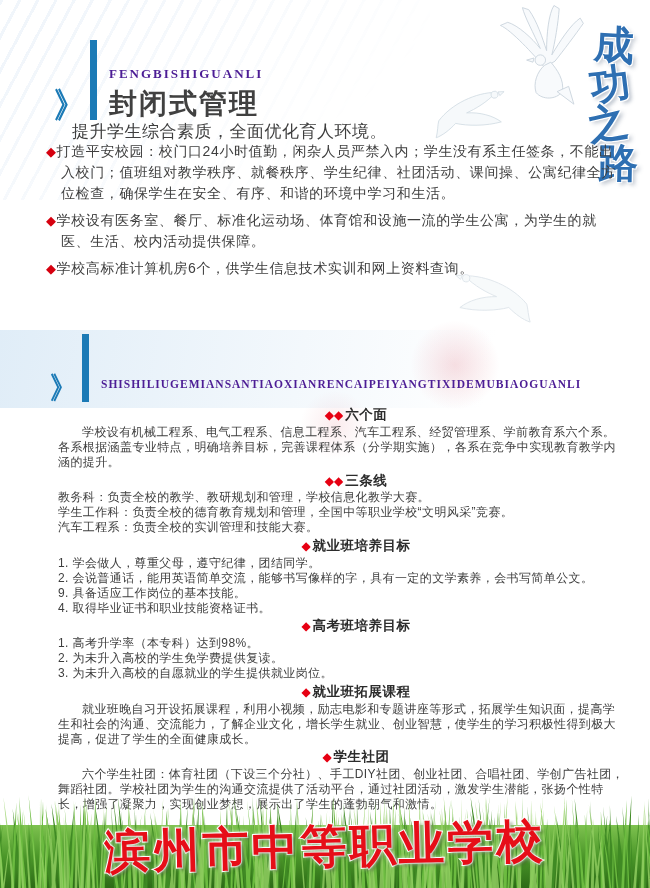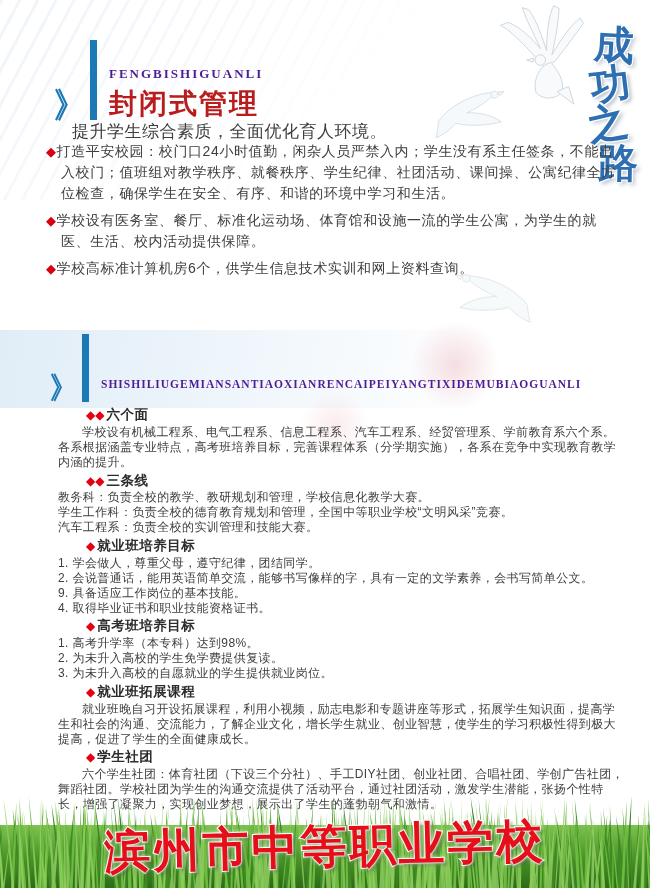--- a/index.html
+++ b/index.html
@@ -27,21 +27,21 @@
     color:#1b7ab6; font-weight:bold; font-family:"Liberation Serif",serif;
     line-height:1; margin-right:6px; transform:scaleY(1.15);
   }
   .vbar{ background:#1b7ab6; width:7px; margin-right:12px; }
   .header-text{ display:flex; flex-direction:column; justify-content:flex-end; }
   .pinyin{
     color:#4c1d95; font-family:"Liberation Serif",serif; font-weight:bold;
     letter-spacing:2px;
   }
   .cn-title{
-    color:#b91c1c; font-family:"Liberation Serif",serif; font-weight:bold;
+    color:#404040; font-family:"Liberation Serif",serif; font-weight:bold;
     letter-spacing:2px; line-height:1.15;
   }
   #sec1-header{ left:54px; top:40px; }
   #sec1-header .chevron{ font-size:30px; }
   #sec1-header .vbar{ height:80px; }
   #sec1-header .pinyin{ font-size:13px; margin-bottom:6px; }
   #sec1-header .cn-title{ font-size:28px; }
   #sec2-band{
     position:absolute; left:0; top:330px; width:650px; height:78px;
     background:linear-gradient(100deg, rgba(193,219,240,.5), rgba(255,255,255,0) 75%);
@@ -59,21 +59,21 @@
   #sec1-bullets{ position:absolute; left:46px; top:141px; width:572px; }
   .bullet{
     font-size:14px; line-height:1.5; letter-spacing:.6px;
     padding-left:15px; text-indent:-15px; margin-bottom:6px;
   }
   .bullet .dm{ color:#d6000f; font-size:13px; }
   
   #sec2-body{ position:absolute; left:58px; top:404px; width:568px; }
   .sub-head{
     font-size:13.5px; font-weight:bold; color:#2c2c2c; letter-spacing:.5px;
-    margin:3px 0 1px 28px; line-height:1.25;
+    margin:3px 0 1px 28px; line-height:1.25;text-align:center;
   }
   .sub-head .dm{ color:#e60012; font-size:12px; font-weight:normal; letter-spacing:0; margin-right:2px;}
   .sub-line{ font-size:12px; line-height:1.24; letter-spacing:.4px; }
   .sub-line.indent{ text-indent:2em; }
   
   #success-path{
     position:absolute; right:8px; top:26px; width:64px;
     display:flex; flex-direction:column; align-items:center;
     transform:rotate(-3deg); pointer-events:none;
   }
@@ -159,21 +159,21 @@
   <div class="sec-header" id="sec2-header">
     <span class="chevron">》</span>
     <span class="vbar"></span>
     <span class="header-text">
       <span class="pinyin">SHISHILIUGEMIANSANTIAOXIANRENCAIPEIYANGTIXIDEMUBIAOGUANLI</span>
     </span>
   </div>
 
   <div id="sec2-body">
       <div class="sub-head"><span class="dm">◆◆</span><span>六个面</span></div>
-      <div class="sub-line indent">学校设有机械工程系、电气工程系、信息工程系、汽车工程系、经贸管理系、学前教育系六个系。各系根据涵盖专业特点，高考班培养目标，完善课程体系（分学期实施），各系在竞争中实现教育教学内涵的提升。</div>
+      <div class="sub-line indent">学校设有机械工程系、电气工程系、信息工程系、汽车工程系、经贸管理系、学前教育系六个系。各系根据涵盖专业特点，明确培养目标，完善课程体系（分学期实施），各系在竞争中实现教育教学内涵的提升。</div>
       <div class="sub-head"><span class="dm">◆◆</span><span>三条线</span></div>
       <div class="sub-line">教务科：负责全校的教学、教研规划和管理，学校信息化教学大赛。</div>
       <div class="sub-line">学生工作科：负责全校的德育教育规划和管理，全国中等职业学校“文明风采”竞赛。</div>
       <div class="sub-line">汽车工程系：负责全校的实训管理和技能大赛。</div>
       <div class="sub-head"><span class="dm">◆</span><span>就业班培养目标</span></div>
       <div class="sub-line">1. 学会做人，尊重父母，遵守纪律，团结同学。</div>
       <div class="sub-line">2. 会说普通话，能用英语简单交流，能够书写像样的字，具有一定的文学素养，会书写简单公文。</div>
       <div class="sub-line">9. 具备适应工作岗位的基本技能。</div>
       <div class="sub-line">4. 取得毕业证书和职业技能资格证书。</div>
       <div class="sub-head"><span class="dm">◆</span><span>高考班培养目标</span></div>

